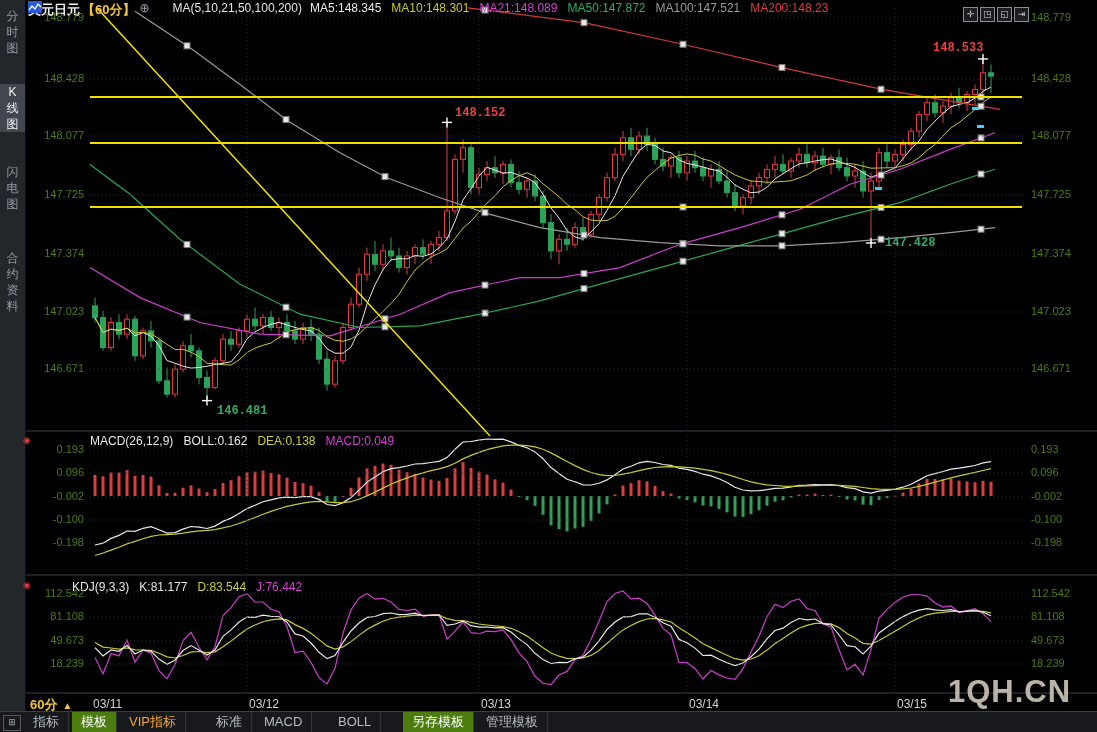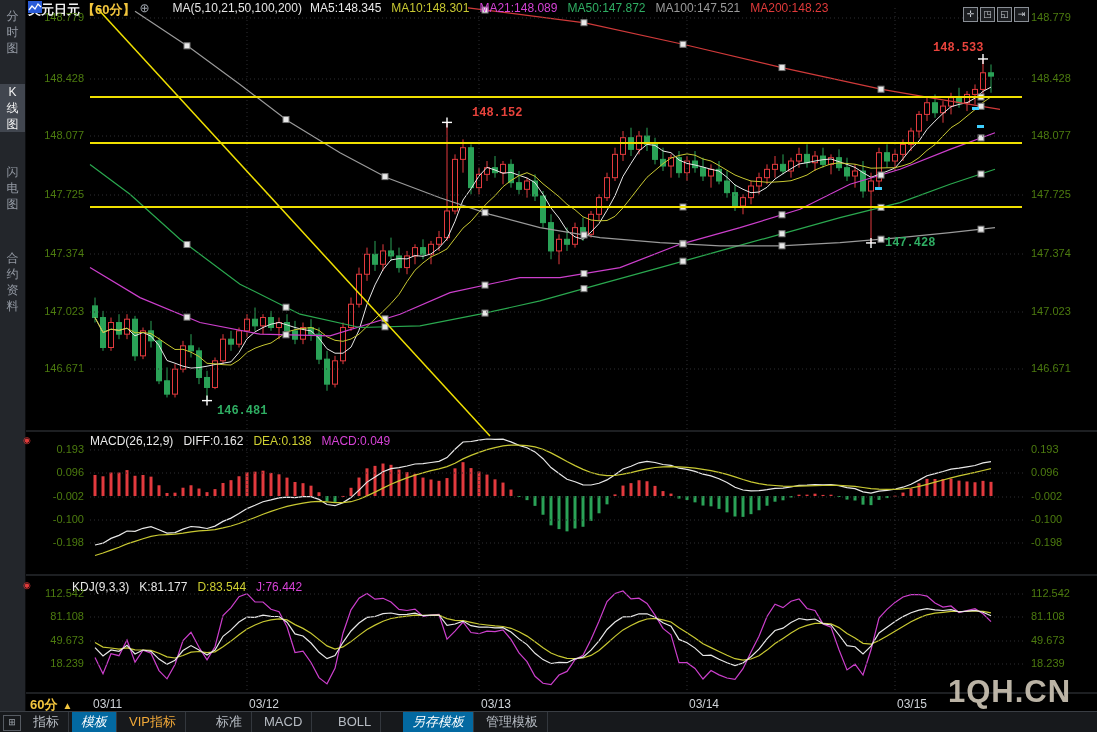--- a/index.html
+++ b/index.html
@@ -39,21 +39,21 @@
   .t-label{position:absolute;color:#cfd3d8;font-size:12px;top:697px;}
   #period-box{left:30px;top:696px;color:#f2c53d;font-weight:bold;font-size:13px;}
   #period-box .arrow{font-size:10px;margin-left:5px;}
   #watermark{left:948px;top:674px;font-size:31px;font-weight:bold;color:#cbc3b4;opacity:.92;letter-spacing:1px;}
   
   #toolbar{left:0;top:711px;width:1097px;height:21px;background:#17191c;border-top:1px solid #3a3e44;}
   .tb-icon{position:absolute;left:3px;top:3px;width:16px;height:14px;border:1px solid #565b62;
            color:#9aa0a8;font-size:9px;line-height:13px;text-align:center;}
   .tab{position:absolute;top:0;height:20px;line-height:20px;padding:0 9px;color:#b7bcc3;font-size:13px;
        border-right:1px solid #33373d;cursor:default;white-space:nowrap;}
-  .tab.sel{background:#0369a1;color:#fff;font-style:italic;}
+  .tab.sel{background:#4d7c0f;color:#fff;}
   .tab.vip{color:#f0a838;}
   svg{position:absolute;left:0;top:0;pointer-events:none;}
 </style>
 </head>
 <body>
 
 <div id="stage">
 
   <svg id="plot" width="1097" height="732">
       <defs>
@@ -525,21 +525,21 @@
   <div id="header" class="abs">
     <span class="h-title">美元日元</span><span class="h-period">【60分】</span><span class="h-plus">⊕</span><span style="display:inline-block;width:14px;height:12px;margin:1px 5px 0 0;"><svg width="14" height="12">
           <rect x="0" y="0" width="14" height="12" fill="#2a5bd7"></rect>
           <polyline points="1,9 4,5 7,8 10,3 13,6" stroke="#fff" stroke-width="1.3" fill="none"></polyline>
         </svg></span><span class="h-mag">MA(5,10,21,50,100,200)</span><span id="ma-values"><span class="h-ma" style="color: rgb(232, 232, 232);">MA5:148.345</span><span class="h-ma" style="color: rgb(200, 200, 50);">MA10:148.301</span><span class="h-ma" style="color: rgb(213, 66, 213);">MA21:148.089</span><span class="h-ma" style="color: rgb(47, 174, 99);">MA50:147.872</span><span class="h-ma" style="color: rgb(154, 154, 154);">MA100:147.521</span><span class="h-ma" style="color: rgb(224, 58, 58);">MA200:148.23</span></span>
   </div>
   <div id="win-icons" class="win-icons abs" style="left: 961px;"><span class="win-icon">✛</span><span class="win-icon">◳</span><span class="win-icon">◱</span><span class="win-icon">⇥</span></div>
 
   <span class="dot-icon" style="left:23px;top:435px;">◉</span>
   <div class="panel-head" style="left:90px;top:434px;">
-    <span class="w">MACD(26,12,9)</span><span class="w">DIFF:0.162</span><span class="y">DEA:0.138</span><span class="m">MACD:0.049</span>
+    <span class="w">MACD(26,12,9)</span><span class="w">BOLL:0.162</span><span class="y">DEA:0.138</span><span class="m">MACD:0.049</span>
   </div>
   <span class="dot-icon" style="left:23px;top:580px;">◉</span>
   <div class="panel-head" style="left:72px;top:580px;">
     <span class="w">KDJ(9,3,3)</span><span class="w">K:81.177</span><span class="y">D:83.544</span><span class="m">J:76.442</span>
   </div>
 
   <div id="axis-labels">
       <div class="ax l" style="top: 11px; left: 26px;">148.779</div>
       <div class="ax r" style="top: 11px; left: 1031px;">148.779</div>
       <div class="ax l" style="top: 72px; left: 26px;">148.428</div>
@@ -568,21 +568,21 @@
       <div class="ax r" style="top: 587px; left: 1031px;">112.542</div>
       <div class="ax l" style="top: 610px; left: 26px;">81.108</div>
       <div class="ax r" style="top: 610px; left: 1031px;">81.108</div>
       <div class="ax l" style="top: 634px; left: 26px;">49.673</div>
       <div class="ax r" style="top: 634px; left: 1031px;">49.673</div>
       <div class="ax l" style="top: 657px; left: 26px;">18.239</div>
       <div class="ax r" style="top: 657px; left: 1031px;">18.239</div>
     </div>
   <div id="annos">
       <div class="anno" style="left: 217px; top: 403.617px; color: rgb(47, 174, 99);">146.481</div>
-      <div class="anno" style="left: 455px; top: 106.395px; color: rgb(232, 67, 60); margin-left: 17px;">148.152</div>
+      <div class="anno" style="left: 455px; top: 106.395px; color: rgb(232, 67, 60);">148.152</div>
       <div class="anno" style="left: 885px; top: 235.941px; color: rgb(47, 174, 99);">147.428</div>
       <div class="anno" style="left: 933px; top: 40.959px; color: rgb(232, 67, 60);">148.533</div>
     </div>
 
   <div id="period-box" class="abs">
     <span>60分</span><span class="arrow">▲</span>
   </div>
   <div id="time-labels">
       <div class="t-label" style="left: 93px;">03/11</div>
       <div class="t-label" style="left: 249px;">03/12</div>

